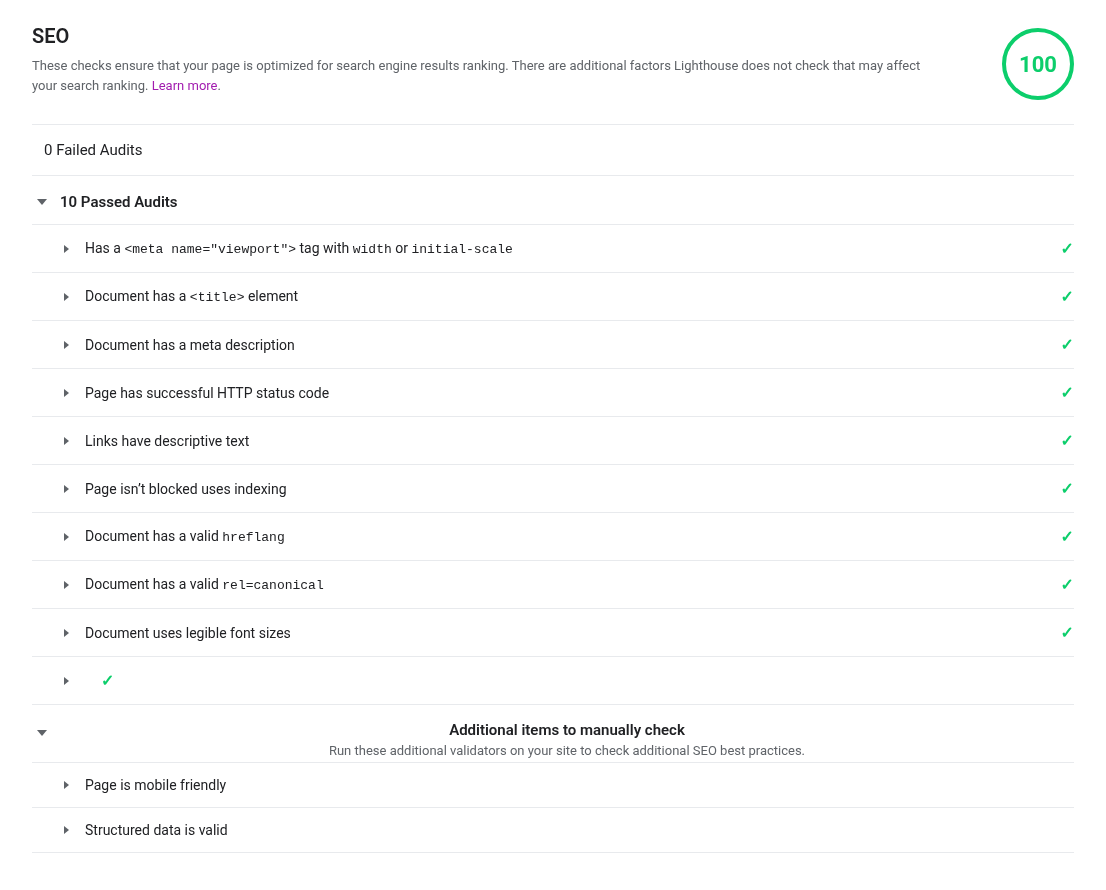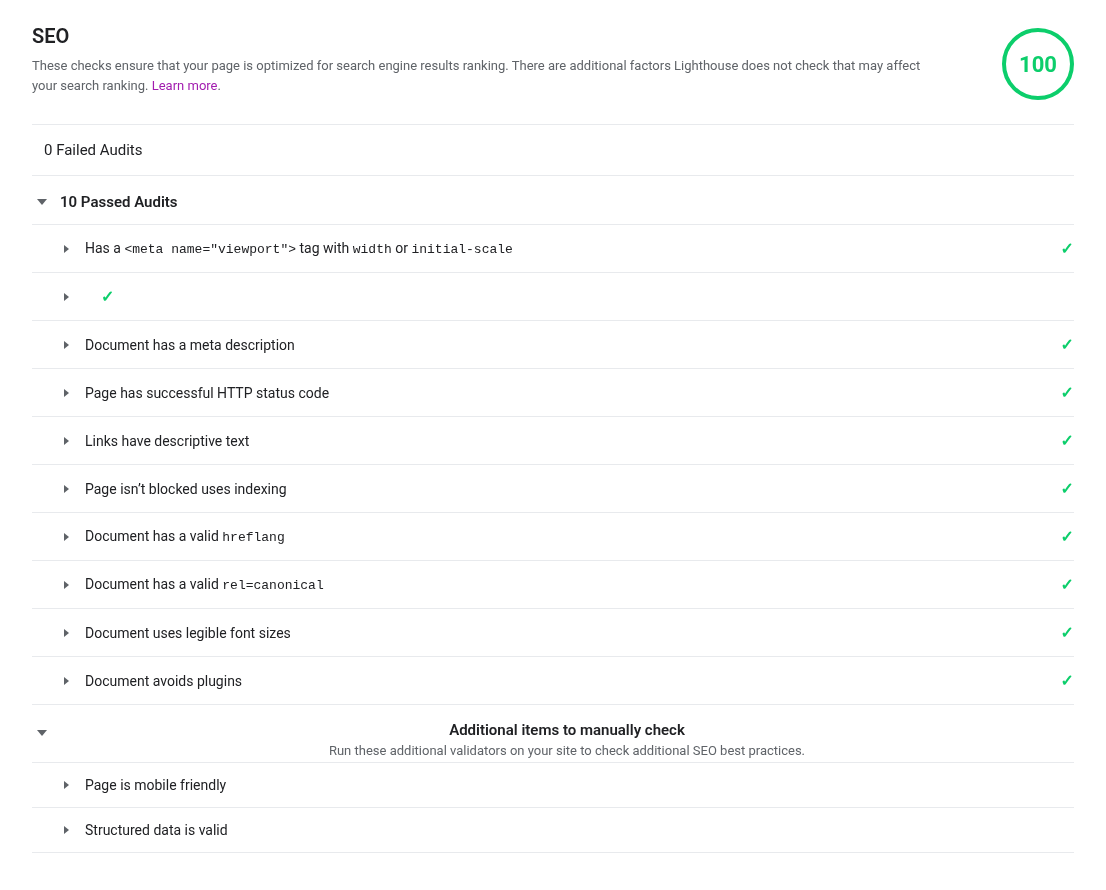--- a/index.html
+++ b/index.html
@@ -252,20 +252,23 @@
       <div class="audit-text">
         Has a <code class="code-inline">&lt;meta name="viewport"&gt;</code> tag with <code class="code-inline">width</code> or <code class="code-inline">initial-scale</code>
       </div>
       <div class="audit-check">✓</div>
     </div>
 
     <div class="audit-item">
       <div class="audit-chevron">
         <div class="chevron-right"></div>
       </div>
+      <div class="audit-text">
+        Document has a <code class="code-inline">&lt;title&gt;</code> element
+      </div>
       <div class="audit-check">✓</div>
     </div>
 
     <div class="audit-item">
       <div class="audit-chevron">
         <div class="chevron-right"></div>
       </div>
       <div class="audit-text">Document has a meta description</div>
       <div class="audit-check">✓</div>
     </div>
@@ -319,21 +322,20 @@
         <div class="chevron-right"></div>
       </div>
       <div class="audit-text">Document uses legible font sizes</div>
       <div class="audit-check">✓</div>
     </div>
 
     <div class="audit-item">
       <div class="audit-chevron">
         <div class="chevron-right"></div>
       </div>
-      <div class="audit-text">Document avoids plugins</div>
       <div class="audit-check">✓</div>
     </div>
 
   </div>
 
   <div class="additional-section">
     <div class="additional-header">
       <div class="chevron-icon" style="margin-right: 8px; margin-top: 2px; flex-shrink: 0;">
         <div class="chevron-down"></div>
       </div>

